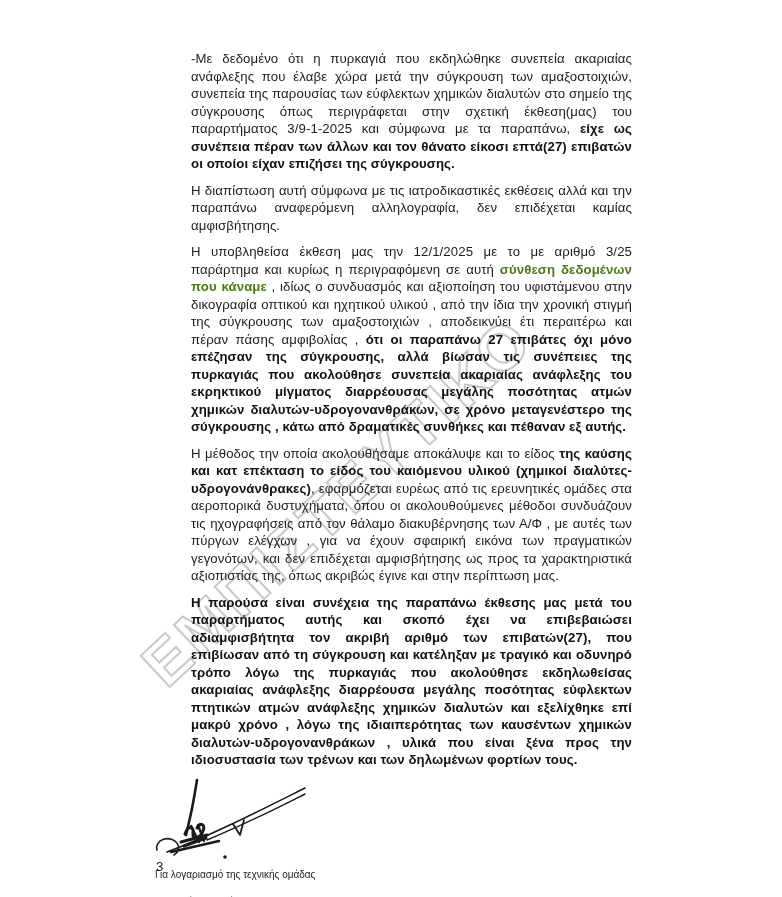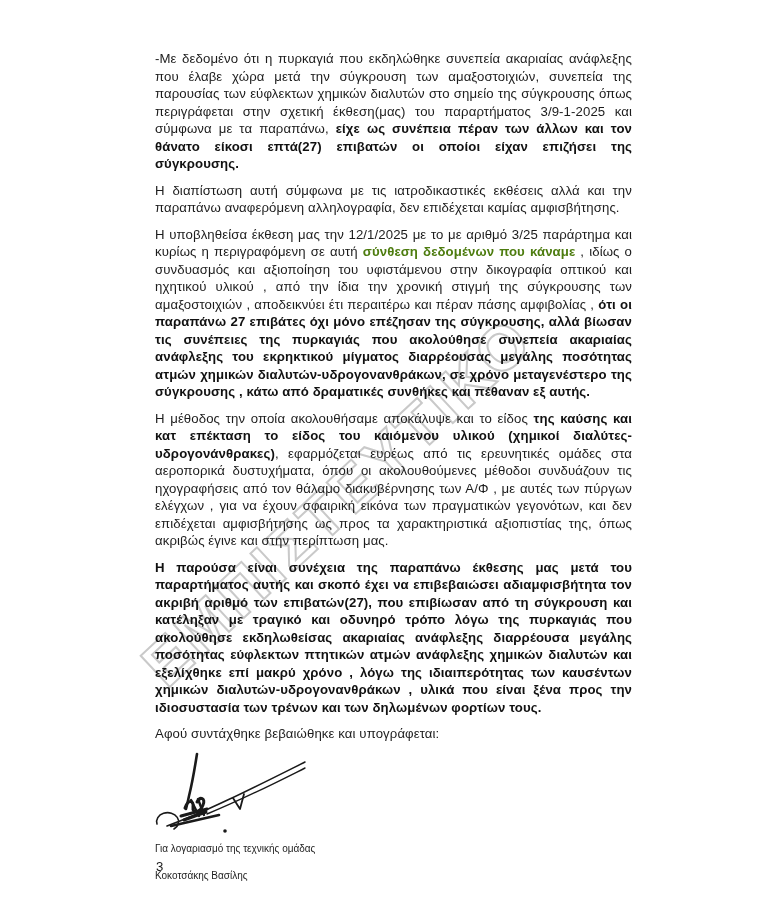--- a/index.html
+++ b/index.html
@@ -36,20 +36,21 @@
     position: relative;
     z-index: 1;
     padding: 50px 150px 0 155px; 
   }
   .para {
     font-size: 13.2px;
     line-height: 17.5px;
     text-align: justify;
     margin-bottom: 9px;
     letter-spacing: 0.1px;
+    margin-left: 36px;
   }
   .para span.b  { font-weight: 700; color: #111111; }
   .para span.u  { }
   .para span.bu { font-weight: 700; color: #4d7c0f; }
   .sig-wrap { margin: 4px 0 6px -4px; }
   .sig-wrap svg { display: block; }
   .sig-stroke { stroke: #1a1a1a; fill: none; stroke-linecap: round; stroke-linejoin: round; }
   .footer-line {
     font-size: 10px;
     line-height: 17.5px;
@@ -72,21 +73,20 @@
   <div class="watermark">ΕΜΠΙΣΤΕΥΤΙΚΟ</div>
 
   <div class="content">
 
     <div>
         <p class="para"><span>-Με δεδομένο ότι η πυρκαγιά που εκδηλώθηκε συνεπεία ακαριαίας ανάφλεξης  που έλαβε χώρα μετά την  σύγκρουση των αμαξοστοιχιών,  συνεπεία της παρουσίας των εύφλεκτων χημικών διαλυτών στο σημείο της σύγκρουσης όπως περιγράφεται στην σχετική έκθεση(μας) του παραρτήματος 3/9-1-2025 και σύμφωνα με τα παραπάνω, </span><span class="b">είχε ως συνέπεια  πέραν των άλλων  και τον θάνατο είκοσι επτά(27) επιβατών οι οποίοι είχαν επιζήσει της σύγκρουσης.</span></p>
         <p class="para"><span class="u">Η διαπίστωση αυτή σύμφωνα με τις ιατροδικαστικές εκθέσεις αλλά και την παραπάνω αναφερόμενη αλληλογραφία, δεν επιδέχεται καμίας αμφισβήτησης.</span></p>
         <p class="para"><span>Η υποβληθείσα έκθεση μας την 12/1/2025 με το με αριθμό 3/25 παράρτημα και κυρίως η περιγραφόμενη σε αυτή </span><span class="bu">σύνθεση δεδομένων που κάναμε</span><span> , ιδίως ο συνδυασμός  και αξιοποίηση του υφιστάμενου στην δικογραφία  οπτικού και ηχητικού υλικού , από την ίδια την χρονική στιγμή της σύγκρουσης των αμαξοστοιχιών , αποδεικνύει  έτι περαιτέρω και πέραν πάσης αμφιβολίας , </span><span class="b">ότι οι παραπάνω  27 επιβάτες όχι μόνο επέζησαν της σύγκρουσης, αλλά βίωσαν τις συνέπειες της  πυρκαγιάς που ακολούθησε    συνεπεία ακαριαίας ανάφλεξης του εκρηκτικού μίγματος διαρρέουσας μεγάλης ποσότητας ατμών χημικών διαλυτών-υδρογονανθράκων, σε χρόνο μεταγενέστερο της  σύγκρουσης , κάτω από δραματικές συνθήκες και πέθαναν εξ αυτής.</span></p>
         <p class="para"><span>Η μέθοδος την οποία ακολουθήσαμε  αποκάλυψε και το είδος </span><span class="b">της καύσης και κατ επέκταση το είδος του καιόμενου υλικού (χημικοί διαλύτες-υδρογονάνθρακες)</span><span>, εφαρμόζεται ευρέως από τις ερευνητικές ομάδες στα αεροπορικά δυστυχήματα, όπου οι ακολουθούμενες μέθοδοι   συνδυάζουν τις ηχογραφήσεις από τον θάλαμο διακυβέρνησης των Α/Φ , με αυτές των πύργων ελέγχων , για να έχουν σφαιρική εικόνα των πραγματικών γεγονότων, και δεν επιδέχεται αμφισβήτησης ως προς τα χαρακτηριστικά αξιοπιστίας της, όπως ακριβώς έγινε και στην περίπτωση μας.</span></p>
         <p class="para"><span class="b">Η παρούσα είναι συνέχεια της παραπάνω έκθεσης μας  μετά του παραρτήματος αυτής και σκοπό έχει να επιβεβαιώσει αδιαμφισβήτητα τον ακριβή αριθμό των επιβατών(27), που επιβίωσαν από τη σύγκρουση και κατέληξαν με τραγικό και οδυνηρό τρόπο λόγω της πυρκαγιάς που ακολούθησε  εκδηλωθείσας ακαριαίας ανάφλεξης διαρρέουσα μεγάλης ποσότητας εύφλεκτων πτητικών ατμών ανάφλεξης χημικών διαλυτών και εξελίχθηκε επί μακρύ χρόνο , λόγω της ιδιαιπερότητας των καυσέντων χημικών διαλυτών-υδρογονανθράκων , υλικά που  είναι ξένα προς την ιδιοσυστασία των τρένων και των δηλωμένων φορτίων τους.</span></p>
-        <p class="para"><span>Αφού συντάχθηκε βεβαιώθηκε και υπογράφεται:</span></p>
       </div>
 
     <div class="sig-wrap">
       <svg width="158" height="82" viewBox="0 0 158 82" xmlns="http://www.w3.org/2000/svg">
 
         <path class="sig-stroke" stroke-width="2.6" d="M46 2 C44 14 42 28 38 44 C37 49 36 53 35 57"></path>
 
         <path class="sig-stroke" stroke-width="3" d="M34 56 c3 -9 9 -8 8 -1 c-1 7 7 6 10 -2 c3 -7 -3 -9 -6 -3"></path>
         <path class="sig-stroke" stroke-width="3" d="M30 64 l26 -7 M33 68 l22 -8"></path>
         <path class="sig-stroke" stroke-width="2.4" d="M40 48 l8 16 M47 47 l6 16"></path>

